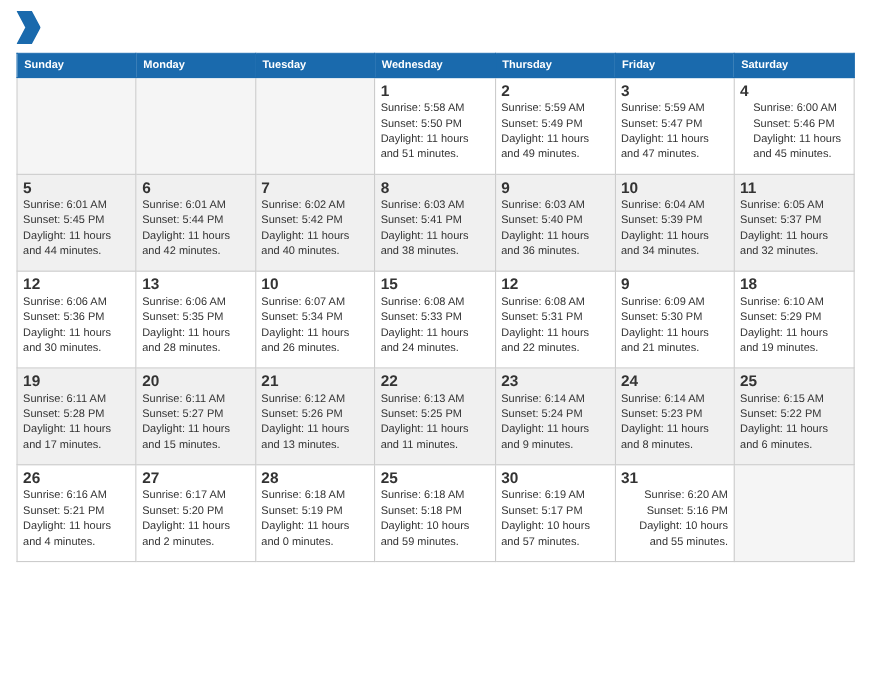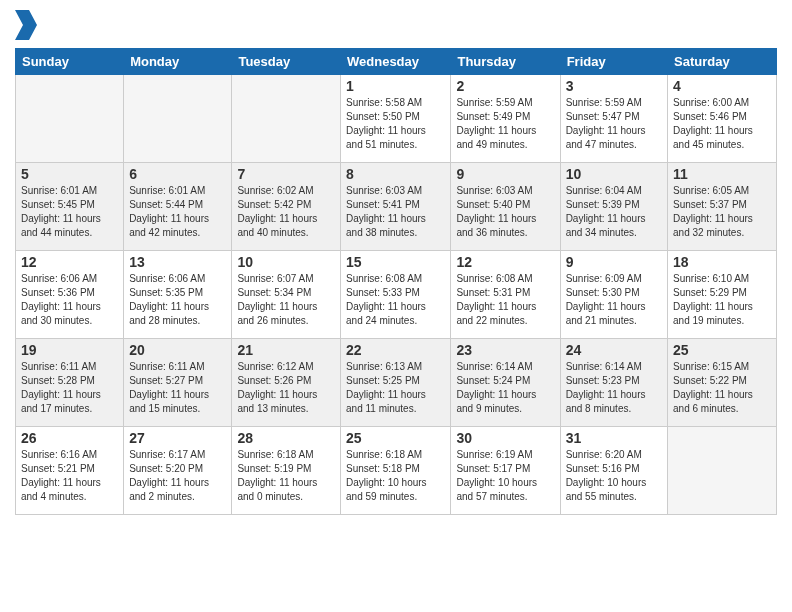--- a/index.html
+++ b/index.html
@@ -49,21 +49,21 @@
     .calendar {
       width: 100%;
       border-collapse: collapse;
       border: 1px solid #ccc;
     }
     .calendar th {
       background: #1a6aad;
       color: white;
       text-align: left;
       padding: 5px 6px;
-      font-size: 13px;
+      font-size: 10px;
       font-weight: bold;
       border: 1px solid #1a6aad;
     }
     .calendar td {
       border: 1px solid #ccc;
       vertical-align: top;
       padding: 3px 5px;
       width: 113px;
       height: 88px;
     }
@@ -141,21 +141,21 @@
           </td>
           <td>
             <div class="day-number">3</div>
             <div class="day-info" style="white-space: pre-line;">Sunrise: 5:59 AM
 Sunset: 5:47 PM
 Daylight: 11 hours
 and 47 minutes.</div>
           </td>
           <td>
             <div class="day-number">4</div>
-            <div class="day-info" style="white-space: pre-line;">Sunrise: 6:00 AM
+            <div class="day-info" style="white-space: pre-line; margin-left: 12px;">Sunrise: 6:00 AM
 Sunset: 5:46 PM
 Daylight: 11 hours
 and 45 minutes.</div>
           </td>
         </tr>
         <tr class="row-shaded">
           <td>
             <div class="day-number">5</div>
             <div class="day-info" style="white-space: pre-line;">Sunrise: 6:01 AM
 Sunset: 5:45 PM
@@ -338,21 +338,21 @@
           </td>
           <td>
             <div class="day-number">30</div>
             <div class="day-info" style="white-space: pre-line;">Sunrise: 6:19 AM
 Sunset: 5:17 PM
 Daylight: 10 hours
 and 57 minutes.</div>
           </td>
           <td>
             <div class="day-number">31</div>
-            <div class="day-info" style="white-space: pre-line;">Sunrise: 6:20 AM
+            <div class="day-info" style="white-space: pre-line; text-align: right;">Sunrise: 6:20 AM
 Sunset: 5:16 PM
 Daylight: 10 hours
 and 55 minutes.</div>
           </td>
           <td class="empty"></td>
         </tr>
       </tbody>
   </table>
 </div>
 

